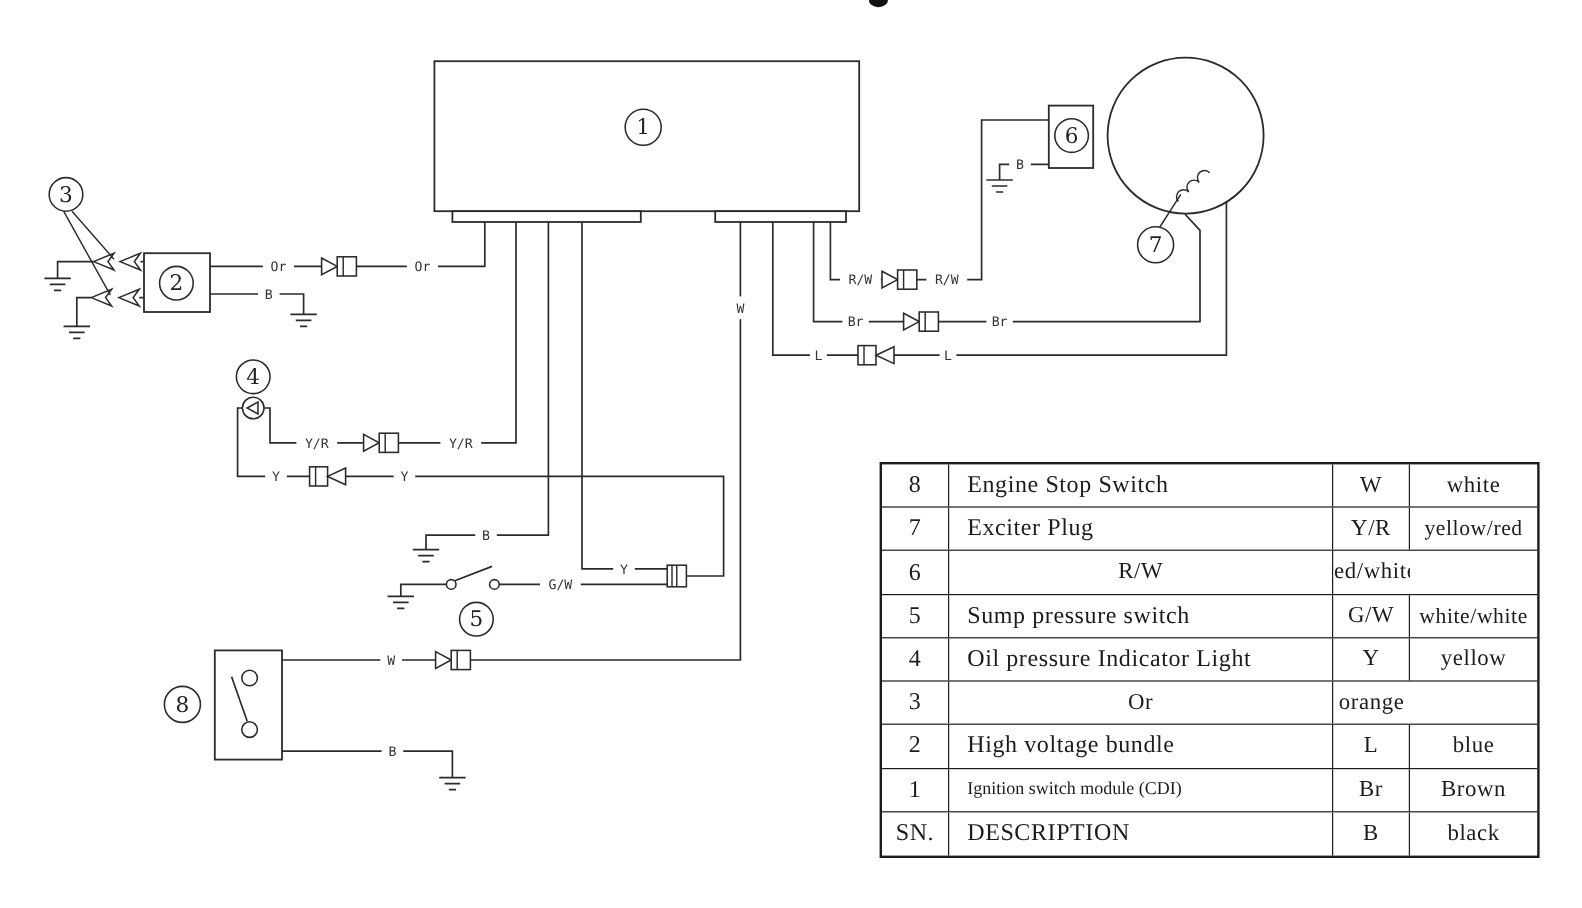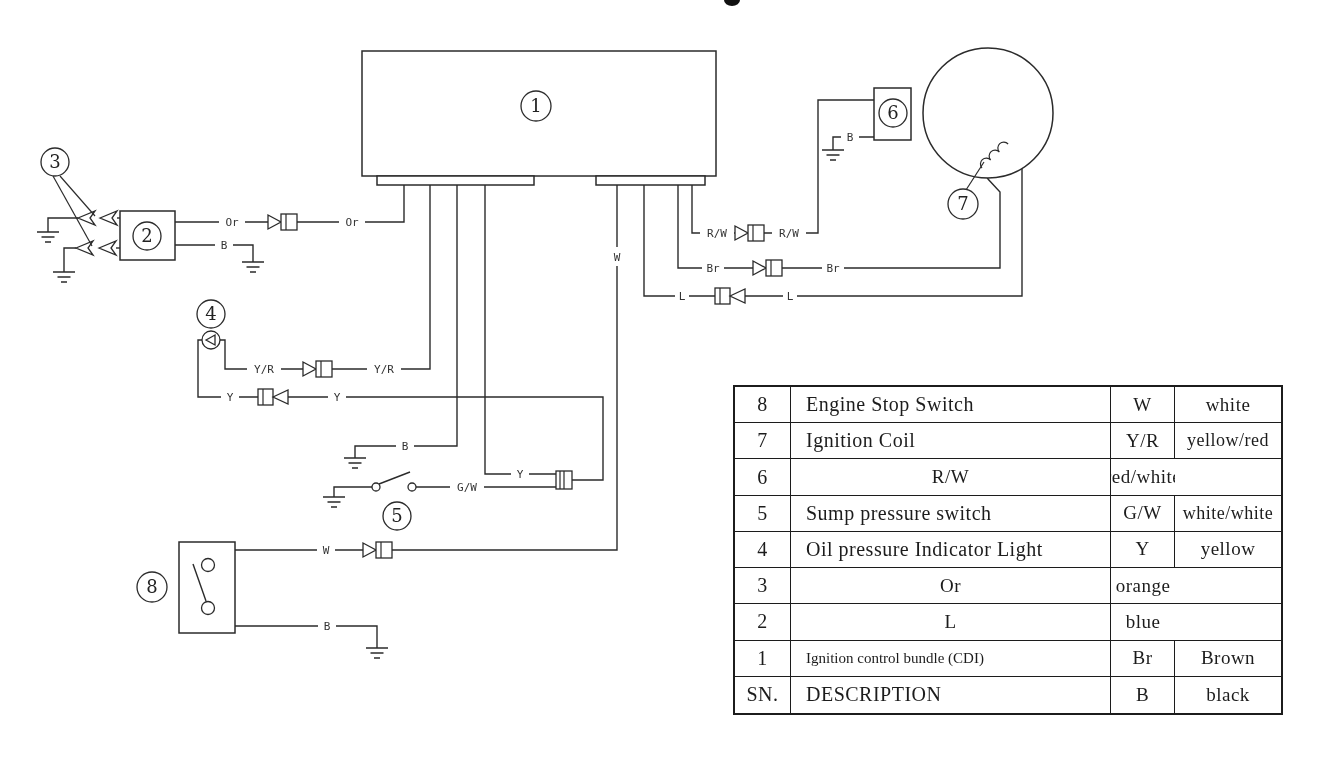--- a/index.html
+++ b/index.html
@@ -275,21 +275,21 @@
 
 <div id="legend">
   <div class="lrow">
     <div class="lcell c-sn">8</div>
     <div class="lcell c-desc">Engine Stop Switch</div>
     <div class="lcell c-code">W</div>
     <div class="lcell c-color">white</div>
   </div>
   <div class="lrow">
     <div class="lcell c-sn">7</div>
-    <div class="lcell c-desc">Ignition Coil</div>
+    <div class="lcell c-desc">Exciter Plug</div>
     <div class="lcell c-code">Y/R</div>
     <div class="lcell c-color sm">yellow/red</div>
   </div>
   <div class="lrow">
     <div class="lcell c-sn">6</div>
     <div class="lcell c-code">R/W</div>
     <div class="lcell c-color">red/white</div>
   </div>
   <div class="lrow">
     <div class="lcell c-sn">5</div>
@@ -303,26 +303,27 @@
     <div class="lcell c-code">Y</div>
     <div class="lcell c-color">yellow</div>
   </div>
   <div class="lrow">
     <div class="lcell c-sn">3</div>
     <div class="lcell c-code">Or</div>
     <div class="lcell c-color">orange</div>
   </div>
   <div class="lrow">
     <div class="lcell c-sn">2</div>
+    <div class="lcell c-desc">High voltage bundle</div>
     <div class="lcell c-code">L</div>
     <div class="lcell c-color">blue</div>
   </div>
   <div class="lrow">
     <div class="lcell c-sn">1</div>
-    <div class="lcell c-desc xs">Ignition control bundle (CDI)</div>
+    <div class="lcell c-desc xs">Ignition switch module (CDI)</div>
     <div class="lcell c-code">Br</div>
     <div class="lcell c-color">Brown</div>
   </div>
   <div class="lrow">
     <div class="lcell c-sn">SN.</div>
     <div class="lcell c-desc">DESCRIPTION</div>
     <div class="lcell c-code">B</div>
     <div class="lcell c-color">black</div>
   </div>
 </div>

